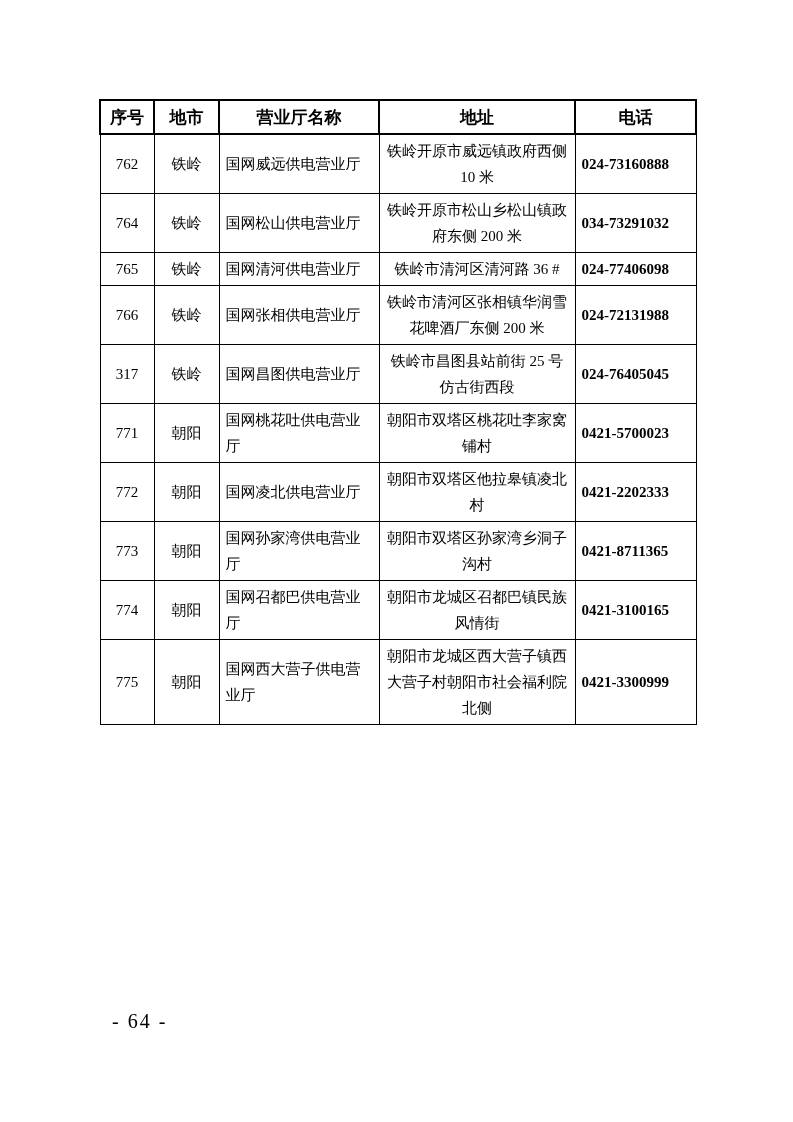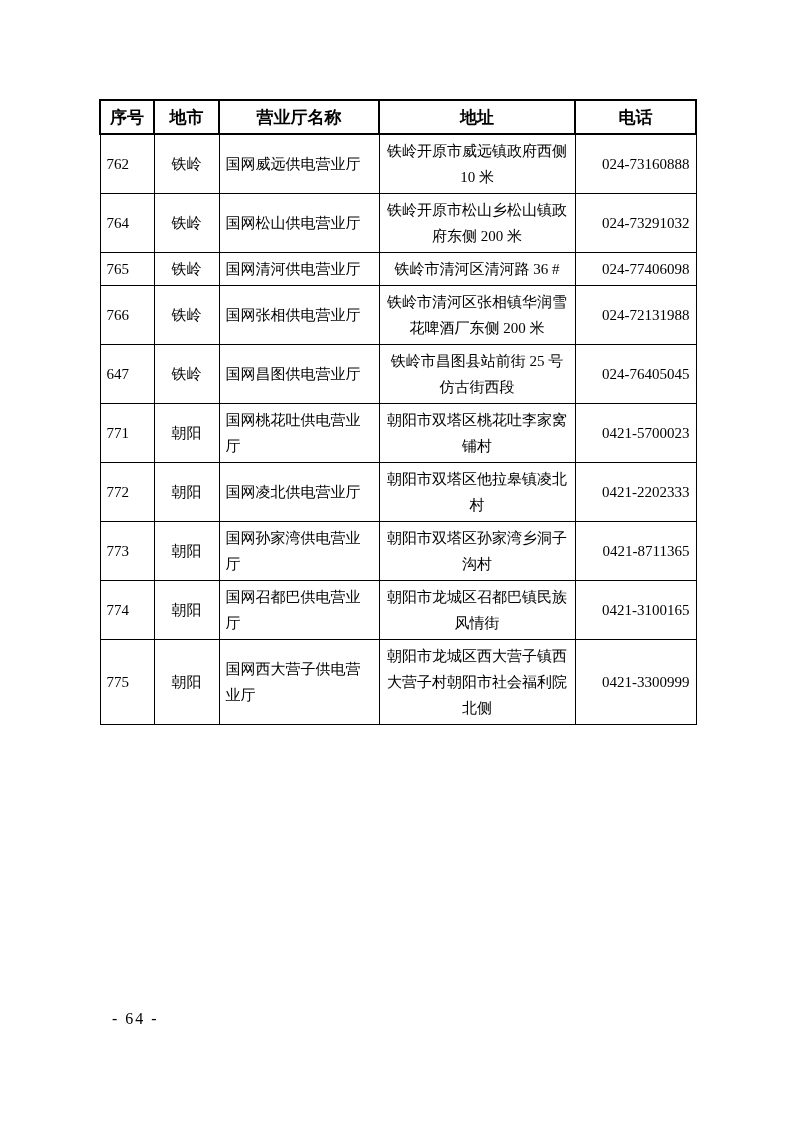--- a/index.html
+++ b/index.html
@@ -34,30 +34,30 @@
     margin-left: 12px;
   }
   table.halls td {
     border: 1px solid #000000;
     font-size: 15px;
     line-height: 26px;
     vertical-align: middle;
     padding: 3px 6px;
     word-break: break-all;
   }
-  td.c-no     { padding: 3px 2px; }
+  td.c-no     { text-align: center; padding: 3px 2px; }
   td.c-city   { text-align: center; padding: 3px 2px; font-family: Liberation Serif, serif; }
   td.c-name   { text-align: left;   padding: 3px 6px 3px 8px; }
   td.c-addr   { text-align: center;   padding: 3px 12px 3px 8px; }
-  td.c-phone  { text-align: right; padding: 3px 2px; }
+  td.c-phone  { text-align: left; padding: 3px 2px; font-weight: bold; }
   .page-number {
     position: absolute;
     left: 112px;
     top: 1010px;
-    font-size: 16px;
+    font-size: 20px;
     letter-spacing: 2px;
     font-family: "Liberation Serif", "DejaVu Serif", serif;
   }
 </style>
 </head>
 <body>
 
 <div class="page">
 
   <table class="halls">
@@ -83,38 +83,38 @@
     <td class="c-city">铁岭</td>
     <td class="c-name">国网威远供电营业厅</td>
     <td class="c-addr">铁岭开原市威远镇政府西侧 10 米</td>
     <td class="c-phone">024-73160888</td>
   </tr>
         <tr>
     <td class="c-no">764</td>
     <td class="c-city">铁岭</td>
     <td class="c-name">国网松山供电营业厅</td>
     <td class="c-addr">铁岭开原市松山乡松山镇政府东侧 200 米</td>
-    <td class="c-phone">024-73291032</td>
+    <td class="c-phone">034-73291032</td>
   </tr>
         <tr>
     <td class="c-no">765</td>
     <td class="c-city">铁岭</td>
     <td class="c-name">国网清河供电营业厅</td>
     <td class="c-addr">铁岭市清河区清河路 36 #</td>
     <td class="c-phone">024-77406098</td>
   </tr>
         <tr>
     <td class="c-no">766</td>
     <td class="c-city">铁岭</td>
     <td class="c-name">国网张相供电营业厅</td>
     <td class="c-addr">铁岭市清河区张相镇华润雪花啤酒厂东侧 200 米</td>
     <td class="c-phone">024-72131988</td>
   </tr>
         <tr>
-    <td class="c-no">647</td>
+    <td class="c-no">317</td>
     <td class="c-city">铁岭</td>
     <td class="c-name">国网昌图供电营业厅</td>
     <td class="c-addr">铁岭市昌图县站前街 25 号仿古街西段</td>
     <td class="c-phone">024-76405045</td>
   </tr>
         <tr>
     <td class="c-no">771</td>
     <td class="c-city">朝阳</td>
     <td class="c-name">国网桃花吐供电营业厅</td>
     <td class="c-addr">朝阳市双塔区桃花吐李家窝铺村</td>

